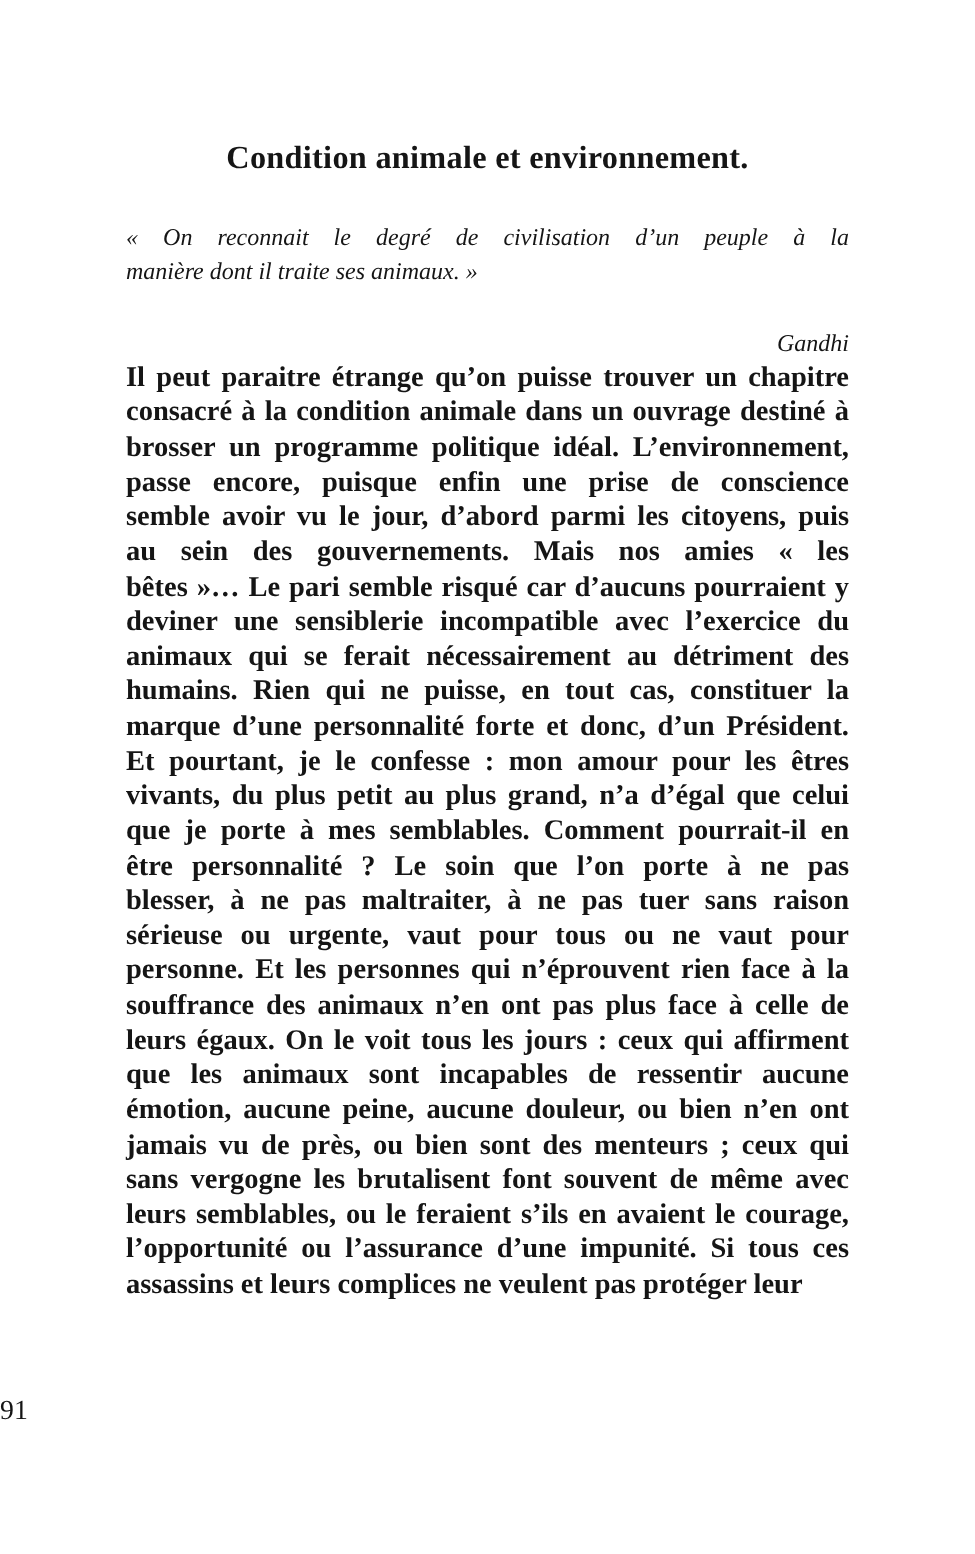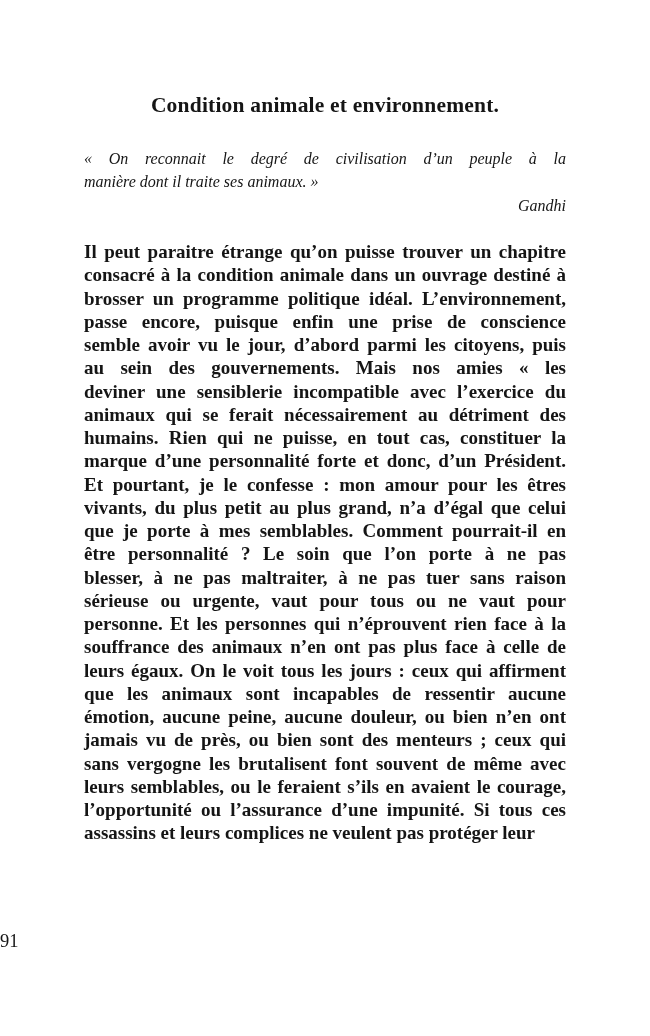--- a/index.html
+++ b/index.html
@@ -34,20 +34,21 @@
     position: absolute;
     top: 147px;
     left: 84px;
     width: 482px;
     font-style: italic;
     font-size: 16px;
     line-height: 23.3px;
   }
   .attribution {
     text-align: right;
+    margin-top: 24px;
   }
   .body-text {
     position: absolute;
     top: 240px;
     left: 84px;
     width: 482px;
     font-size: 19px;
     line-height: 23.25px;
     font-weight: bold;
   }
@@ -83,20 +84,21 @@
     <div class="attribution">Gandhi</div>
   </div>
 
   <div class="body-text" id="body-lines">
       <div class="jline">Il peut paraitre étrange qu’on puisse trouver un chapitre</div>
       <div class="jline">consacré à la condition animale dans un ouvrage destiné à</div>
       <div class="jline">brosser un programme politique idéal. L’environnement,</div>
       <div class="jline">passe encore, puisque enfin une prise de conscience</div>
       <div class="jline">semble avoir vu le jour, d’abord parmi les citoyens, puis</div>
       <div class="jline">au sein des gouvernements. Mais nos amies « les</div>
+      <div class="jline">bêtes »… Le pari semble risqué car d’aucuns pourraient y</div>
       <div class="jline">deviner une sensiblerie incompatible avec l’exercice du</div>
       <div class="jline">animaux qui se ferait nécessairement au détriment des</div>
       <div class="jline">humains. Rien qui ne puisse, en tout cas, constituer la</div>
       <div class="jline">marque d’une personnalité forte et donc, d’un Président.</div>
       <div class="jline">Et pourtant, je le confesse : mon amour pour les êtres</div>
       <div class="jline">vivants, du plus petit au plus grand, n’a d’égal que celui</div>
       <div class="jline">que je porte à mes semblables. Comment pourrait-il en</div>
       <div class="jline">être personnalité ? Le soin que l’on porte à ne pas</div>
       <div class="jline">blesser, à ne pas maltraiter, à ne pas tuer sans raison</div>
       <div class="jline">sérieuse ou urgente, vaut pour tous ou ne vaut pour</div>

